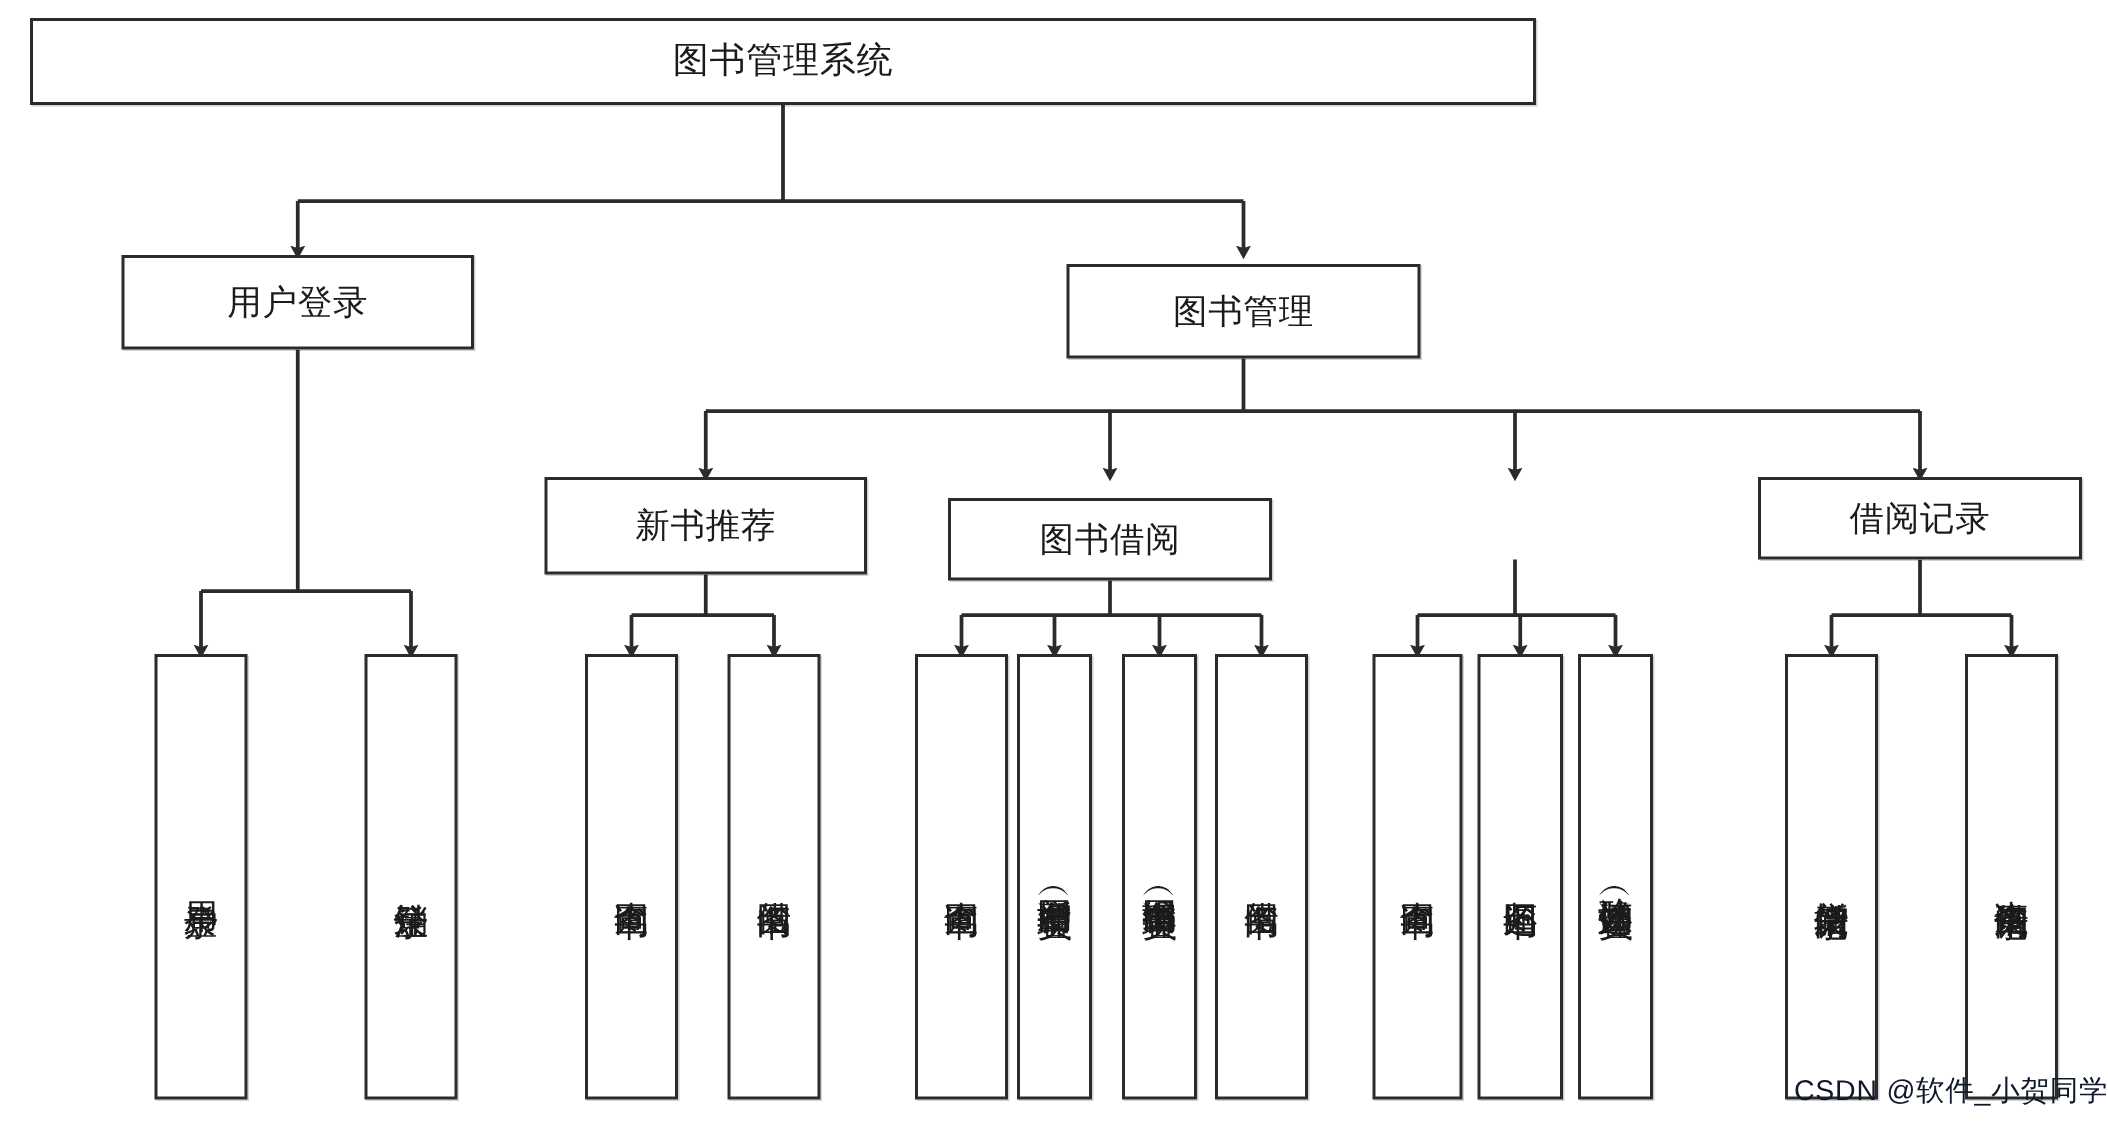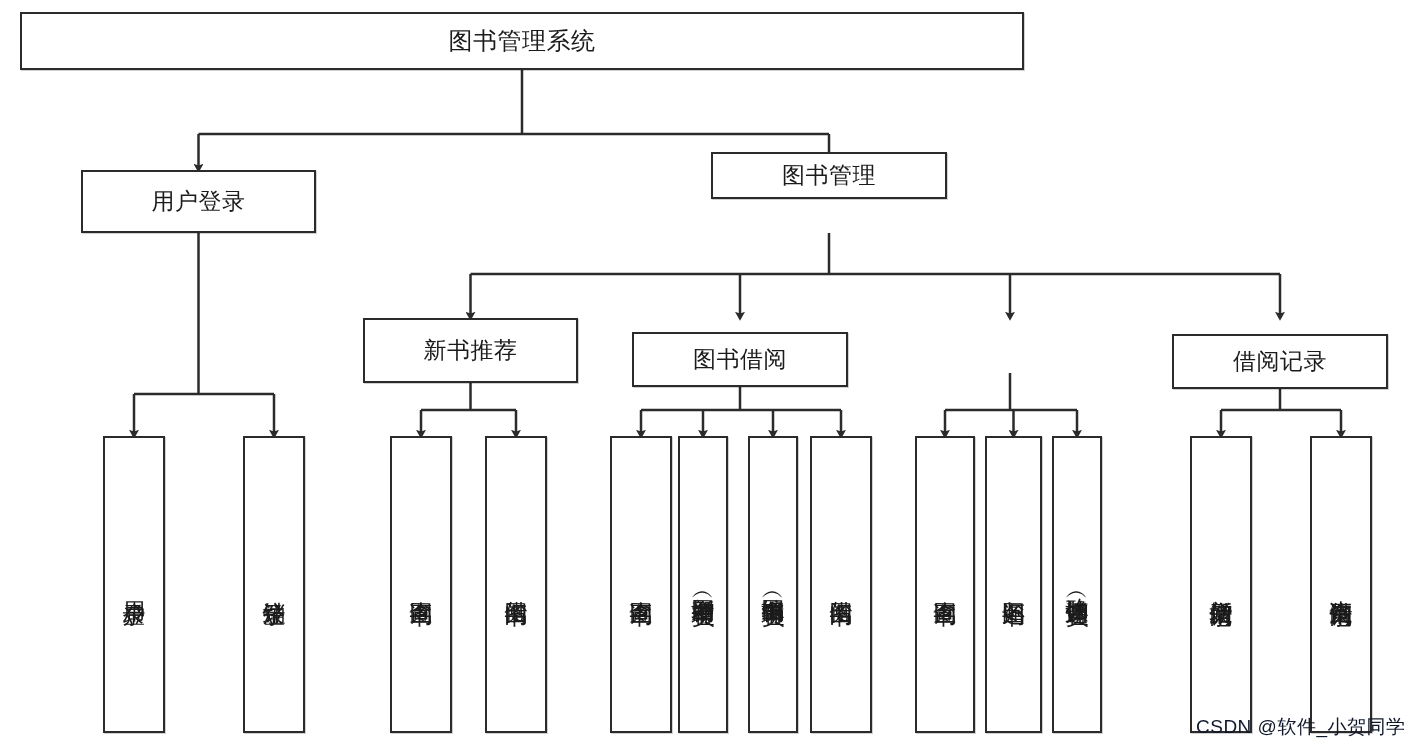--- a/index.html
+++ b/index.html
@@ -112,31 +112,31 @@
       </g>
   </svg>
 
   <div class="node root horizontal" style="left: 20px; top: 12px; width: 1004px; height: 58px;">
     <span class="label">图书管理系统</span>
   </div>
 
   <div class="node horizontal" style="left: 81px; top: 170px; width: 235px; height: 63px;">
     <span class="label">用户登录</span>
   </div>
-  <div class="node horizontal" style="left: 711px; top: 152px; width: 236px; height: 47px; justify-content: center;">
+  <div class="node horizontal" style="left: 711px; top: 176px; width: 236px; height: 63px; justify-content: center;">
     <span class="label">图书管理</span>
   </div>
 
   <div class="node horizontal" style="left: 363px; top: 318px; width: 215px; height: 65px;">
     <span class="label">新书推荐</span>
   </div>
   <div class="node horizontal" style="left: 632px; top: 332px; width: 216px; height: 55px;">
     <span class="label">图书借阅</span>
   </div>
-  <div class="node horizontal" style="left: 1172px; top: 334px; width: 216px; height: 55px;">
+  <div class="node horizontal" style="left: 1172px; top: 318px; width: 216px; height: 55px;">
     <span class="label">借阅记录</span>
   </div>
 
   <div class="node vertical" style="left: 103px; top: 436px; width: 62px; height: 297px;">
     <span class="label">用户登录</span>
   </div>
   <div class="node vertical" style="left: 243px; top: 436px; width: 62px; height: 297px;">
     <span class="label">注销登录</span>
   </div>
 

